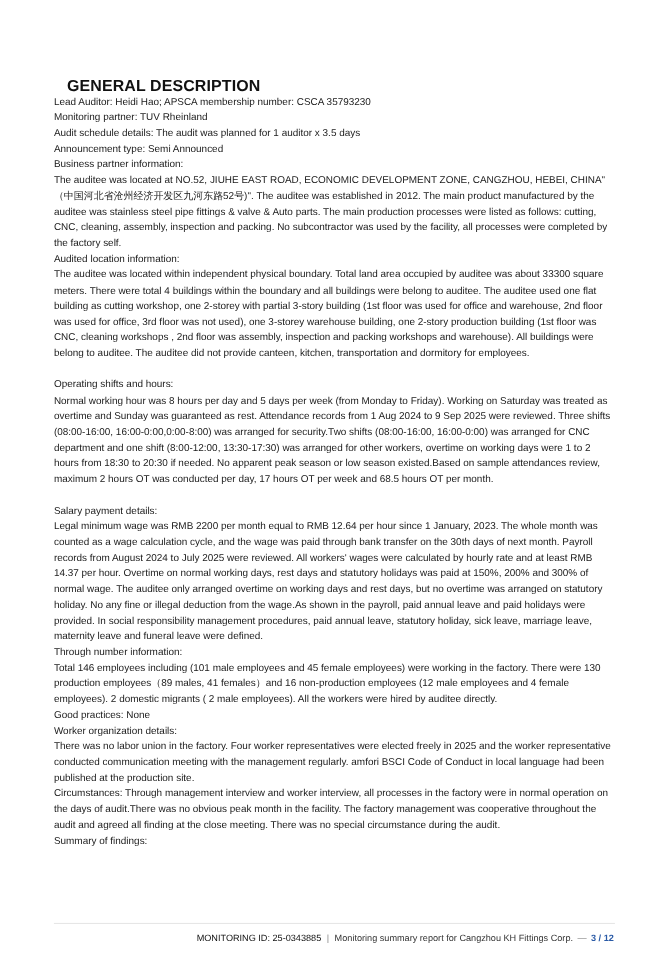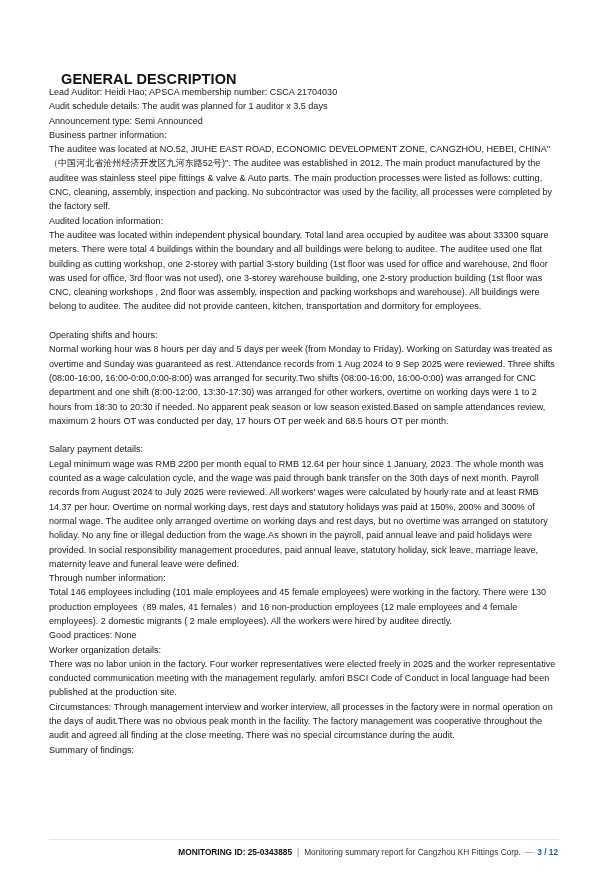--- a/index.html
+++ b/index.html
@@ -7,32 +7,33 @@
          font-family: "Liberation Sans", sans-serif; color: #1a1a1a; }
   .page { position: absolute; left: 49px; top: 0; width: 510px; }
   h1 { font-family: "Liberation Sans", sans-serif; font-size: 14.5px; font-weight: bold;
        margin: 12px; position: absolute; top: 59px; left: 0; letter-spacing: 0.1px; color: #111; }
   .body-text { position: absolute; top: 85px; left: 0; width: 512px;
        font-size: 9.05px; line-height: 14.3px; }
   .body-text p { margin: 0; }
   .gap { height: 14.3px; }
   .footer-rule { position: absolute; left: 49px; top: 839px; width: 510px; height: 1px; background: #e6e6e6; }
   .footer { position: absolute; top: 847px; right: 42px; font-size: 8.3px; color: #333; white-space: nowrap; }
-  .footer .mid { font-weight: bold; color: #111; }
+  .footer .mid { font-weight: normal; color: #111; }
   .footer .sep { color: #888; margin: 0 5px; }
   .footer .dash { color: #888; margin: 0 4px; }
   .footer .pg { color: #2a5aa6; font-weight: bold; }
 </style>
 </head>
 <body>
 
 <div class="page">
   <h1>GENERAL DESCRIPTION</h1>
   <div class="body-text">
-    <p>Lead Auditor: Heidi Hao; APSCA membership number: CSCA 21704030</p>
+    <p>Lead Auditor: Heidi Hao; APSCA membership number: CSCA 35793230</p>
+    <p>Monitoring partner: TUV Rheinland</p>
     <p>Audit schedule details: The audit was planned for 1 auditor x 3.5 days</p>
     <p>Announcement type: Semi Announced</p>
     <p>Business partner information:</p>
     <p>The auditee was located at NO.52, JIUHE EAST ROAD, ECONOMIC DEVELOPMENT ZONE, CANGZHOU, HEBEI, CHINA" （中国河北省沧州经济开发区九河东路52号)". The auditee was established in 2012. The main product manufactured by the auditee was stainless steel pipe fittings &amp; valve &amp; Auto parts. The main production processes were listed as follows: cutting, CNC, cleaning, assembly, inspection and packing. No subcontractor was used by the facility, all processes were completed by the factory self.</p>
     <p>Audited location information:</p>
     <p>The auditee was located within independent physical boundary. Total land area occupied by auditee was about 33300 square meters. There were total 4 buildings within the boundary and all buildings were belong to auditee. The auditee used one flat building as cutting workshop, one 2-storey with partial 3-story building (1st floor was used for office and warehouse, 2nd floor was used for office, 3rd floor was not used), one 3-storey warehouse building, one 2-story production building (1st floor was CNC, cleaning workshops , 2nd floor was assembly, inspection and packing workshops and warehouse). All buildings were belong to auditee. The auditee did not provide canteen, kitchen, transportation and dormitory for employees.</p>
     <div class="gap"></div>
     <p>Operating shifts and hours:</p>
     <p>Normal working hour was 8 hours per day and 5 days per week (from Monday to Friday). Working on Saturday was treated as overtime and Sunday was guaranteed as rest. Attendance records from 1 Aug 2024 to 9 Sep 2025 were reviewed. Three shifts (08:00-16:00, 16:00-0:00,0:00-8:00) was arranged for security.Two shifts (08:00-16:00, 16:00-0:00) was arranged for CNC department and one shift (8:00-12:00, 13:30-17:30) was arranged for other workers, overtime on working days were 1 to 2 hours from 18:30 to 20:30 if needed. No apparent peak season or low season existed.Based on sample attendances review, maximum 2 hours OT was conducted per day, 17 hours OT per week and 68.5 hours OT per month.</p>
     <div class="gap"></div>

